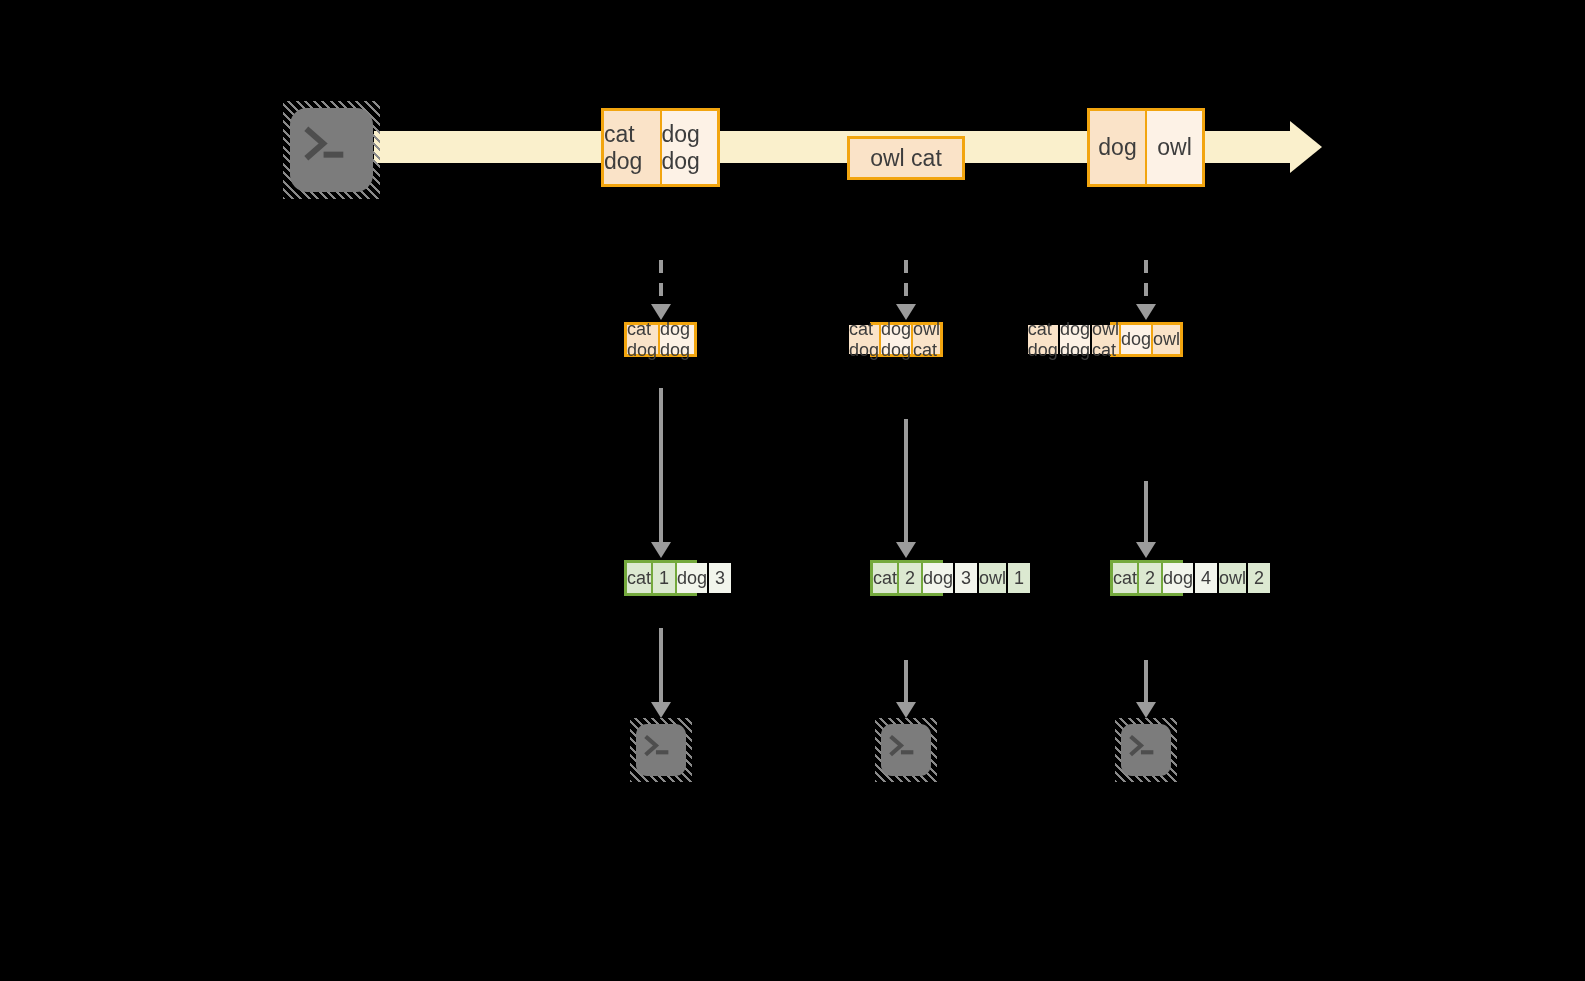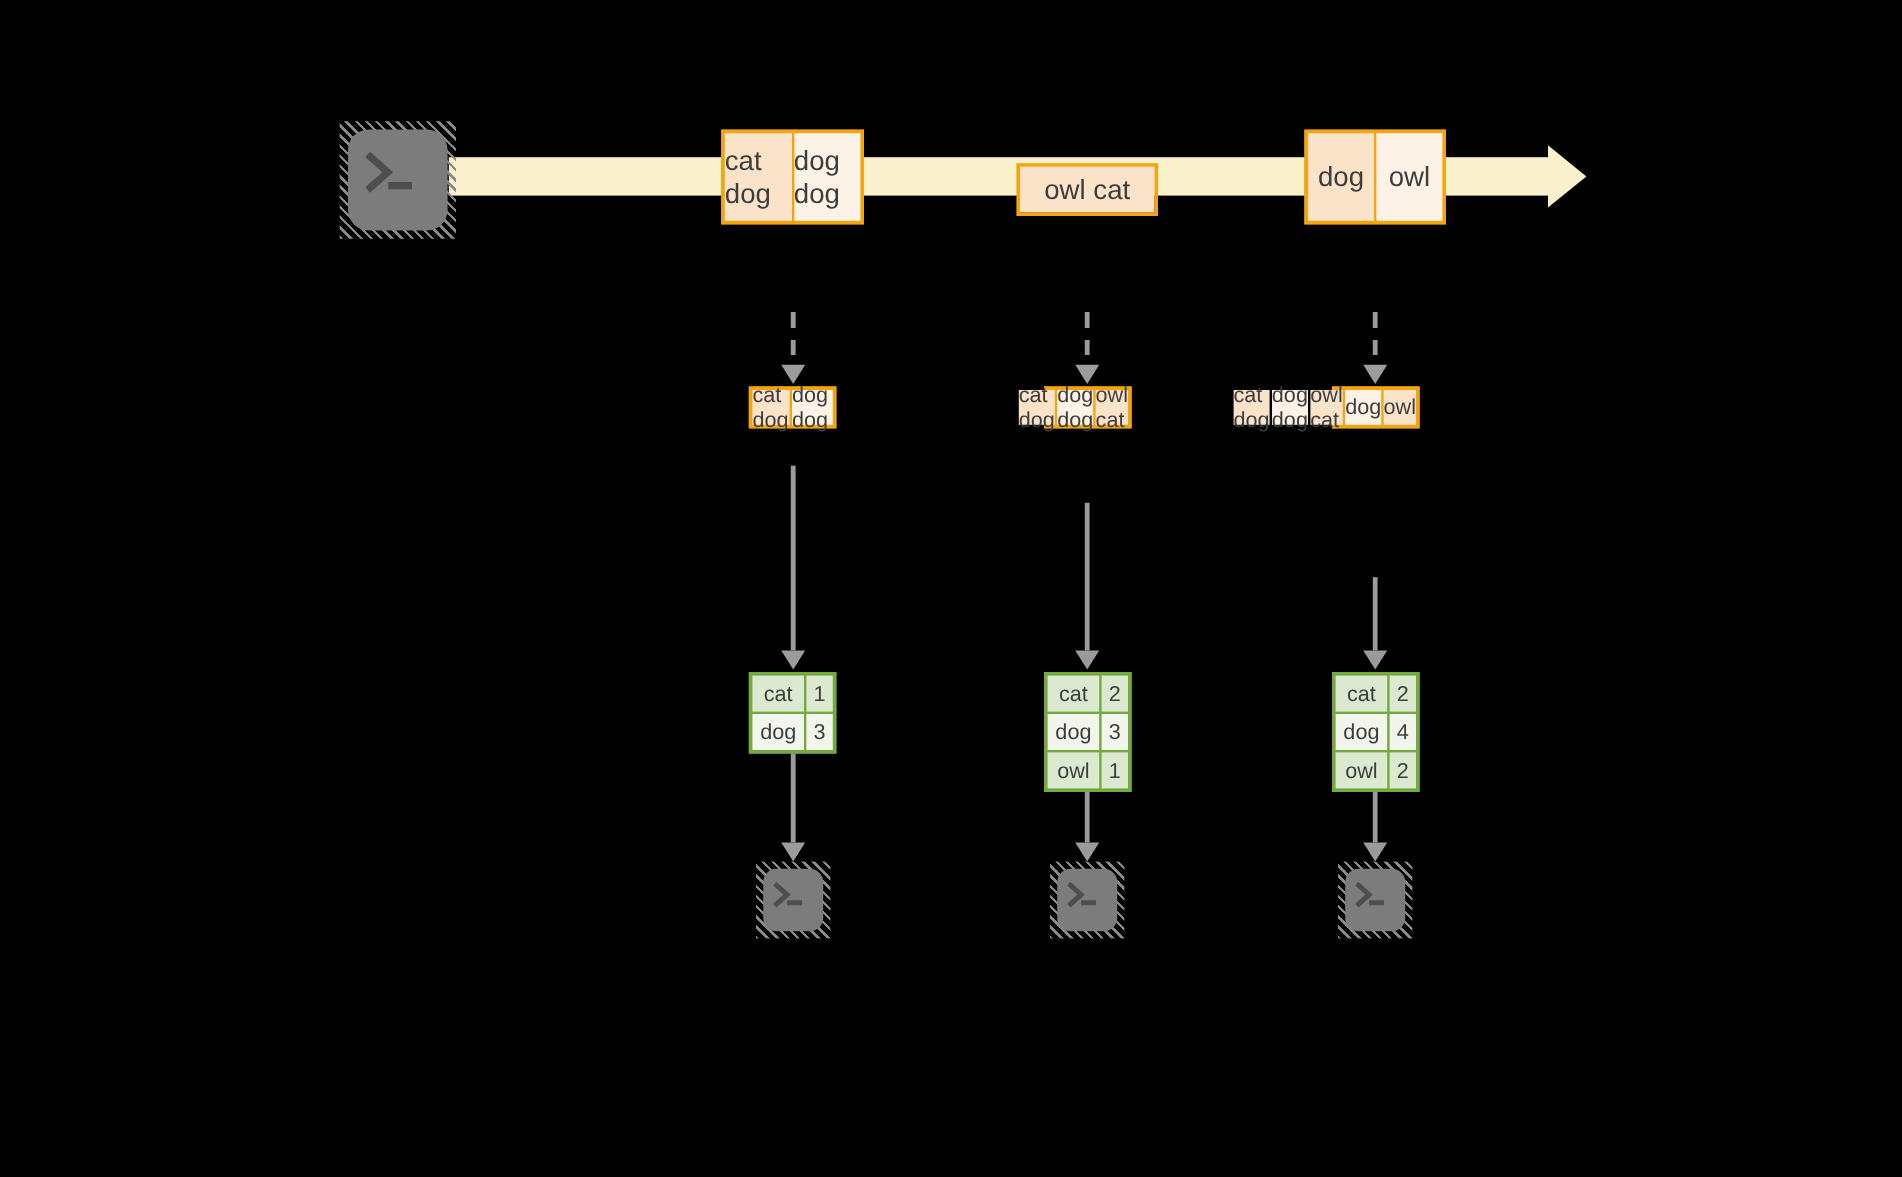--- a/index.html
+++ b/index.html
@@ -42,21 +42,21 @@
   
   .obox{position:absolute;box-sizing:border-box;display:flex;flex-direction:row;gap:2px;
     background:var(--orange-border);border:3px solid var(--orange-border);justify-content:flex-end;}
   .obox .cell{display:flex;align-items:center;justify-content:center;color:var(--text-dark);}
   .obox .cell:nth-child(odd){background:var(--orange-fill-dark);}
   .obox .cell:nth-child(even){background:var(--orange-fill-light);}
   .batch .cell{flex:1;font-size:23px;}
   .statebox .cell{height:29px;font-size:18px;}
   .statebox{width:73px;}
   
-  .counts{position:absolute;box-sizing:border-box;width:73px;display:flex;flex-direction:column;gap:2px;
+  .counts{position:absolute;box-sizing:border-box;width:73px;display:flex;flex-direction:row;gap:2px;
     background:var(--green-border);border:3px solid var(--green-border);}
   .crow{display:flex;gap:2px;height:30px;}
   .ccell{display:flex;align-items:center;justify-content:center;font-size:18px;color:var(--text-dark);}
   .ccell.label{flex:1;}
   .ccell.num{width:22px;}
   .counts .crow:nth-child(odd) .ccell{background:var(--green-fill-dark);}
   .counts .crow:nth-child(even) .ccell{background:var(--green-fill-light);}
   
   .vline{position:absolute;width:4px;background:var(--arrow-gray);}
   .vdash{position:absolute;width:4px;

